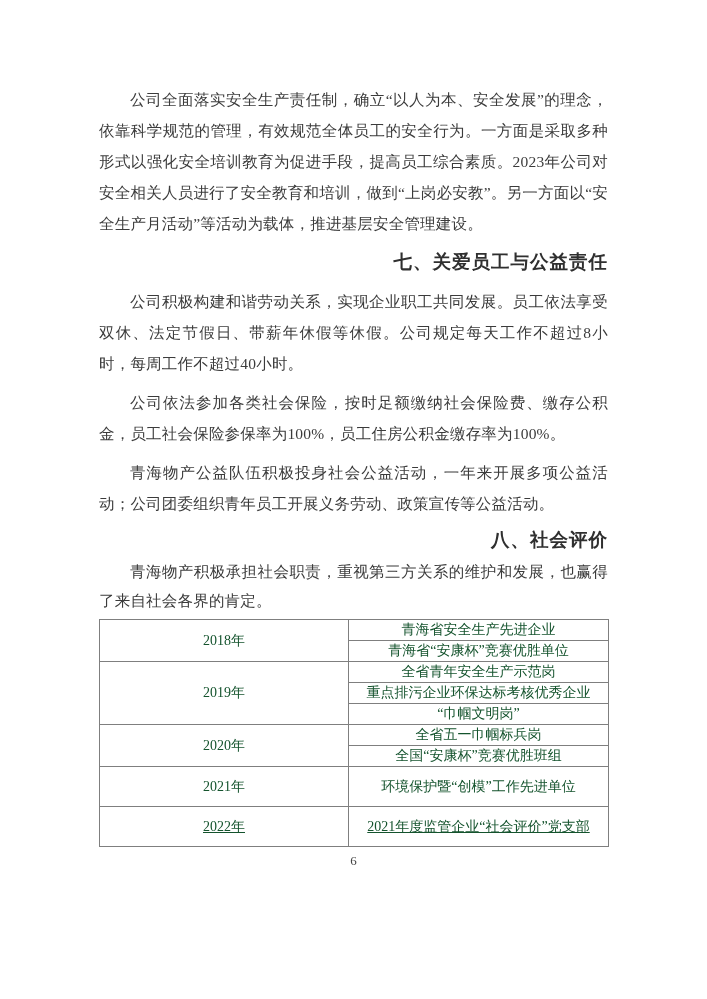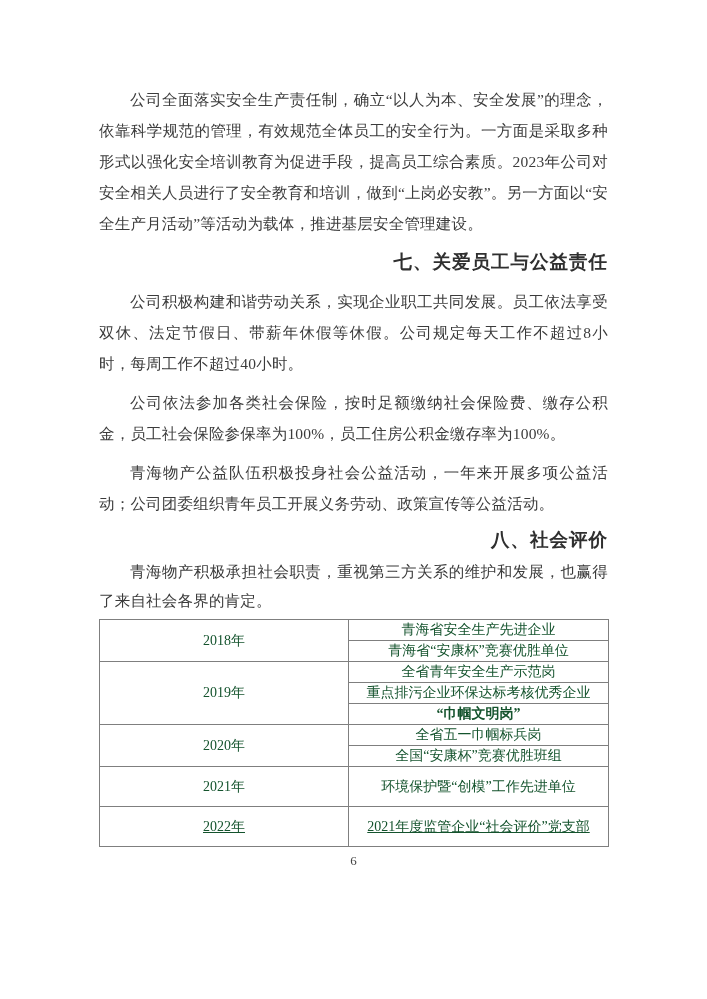--- a/index.html
+++ b/index.html
@@ -107,21 +107,21 @@
         <tr style="height: 20px;">
           <td>青海省“安康杯”竞赛优胜单位</td>
         </tr>
         <tr style="height: 17px;">
           <td rowspan="3">2019年</td>
           <td>全省青年安全生产示范岗</td>
         </tr>
         <tr style="height: 17px;">
           <td>重点排污企业环保达标考核优秀企业</td>
         </tr>
-        <tr style="height: 17px; font-weight: bold;">
+        <tr style="height: 17px;">
           <td>“巾帼文明岗”</td>
         </tr>
         <tr style="height: 20px;">
           <td rowspan="2">2020年</td>
           <td>全省五一巾帼标兵岗</td>
         </tr>
         <tr style="height: 20px;">
           <td>全国“安康杯”竞赛优胜班组</td>
         </tr>
         <tr style="height: 40px;">

